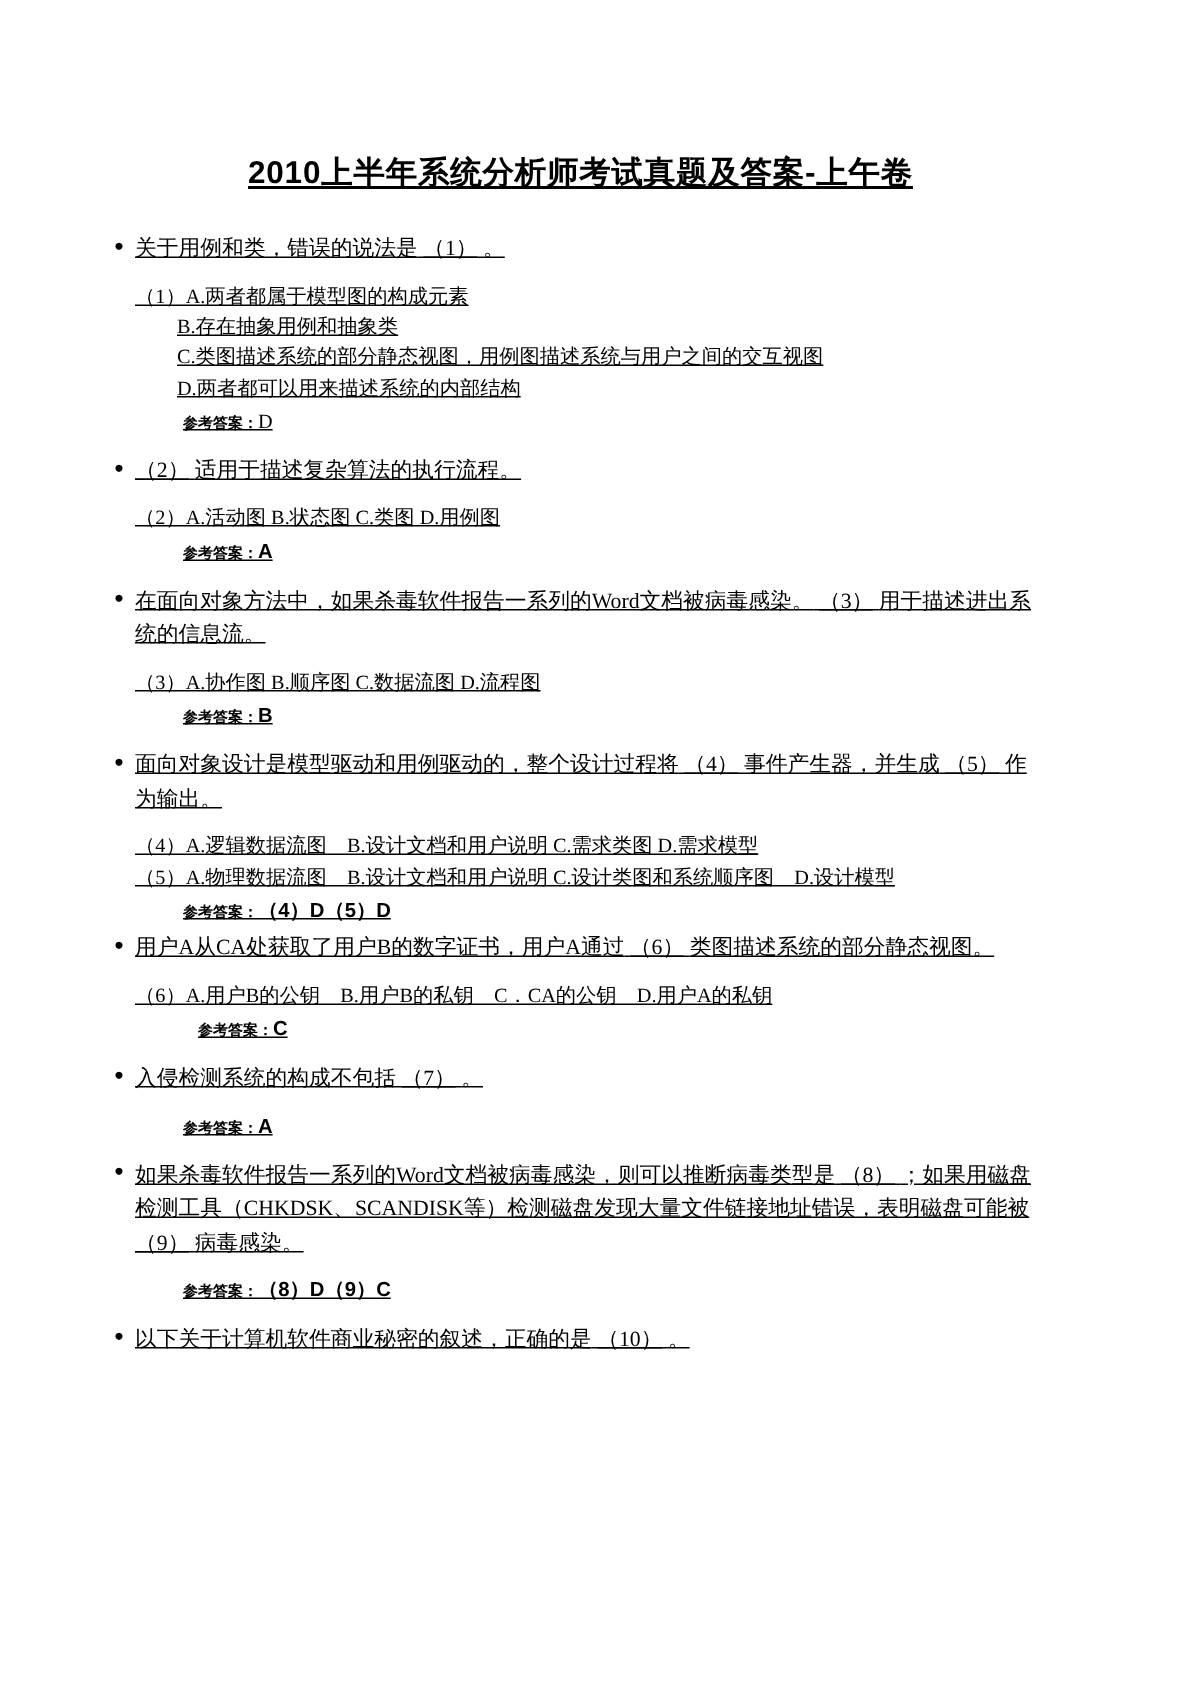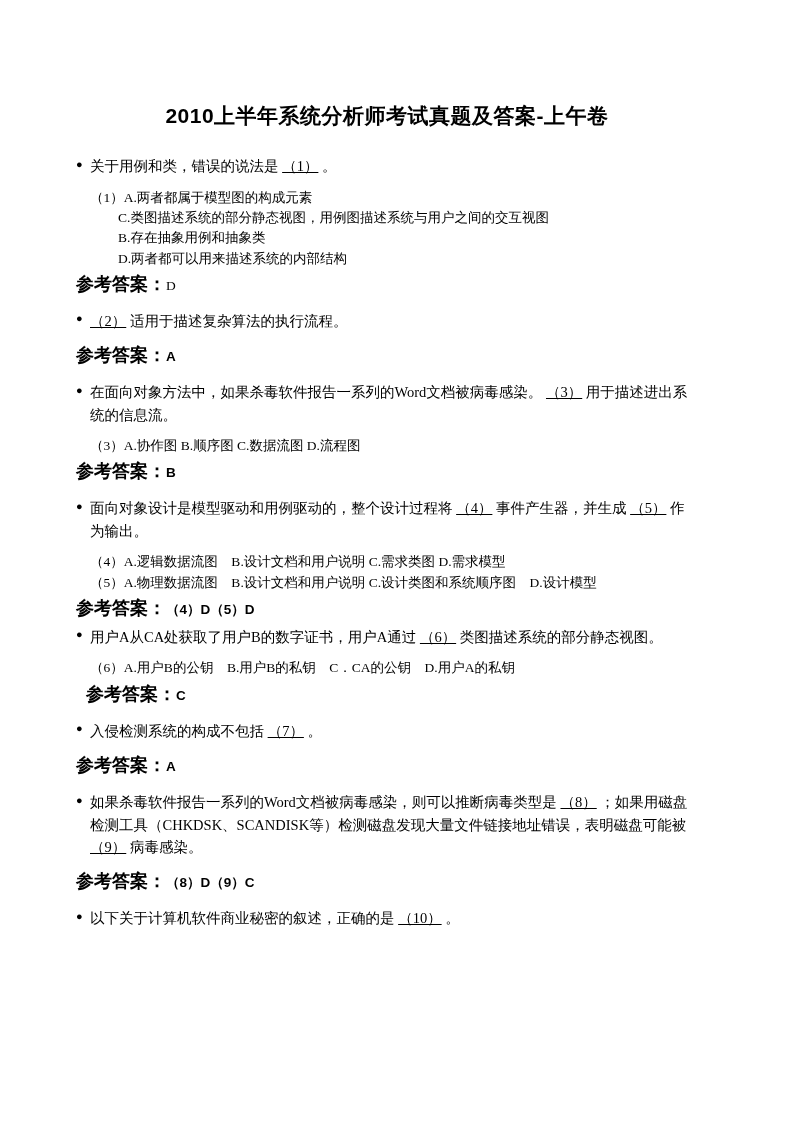--- a/index.html
+++ b/index.html
@@ -12,20 +12,21 @@
     height: 1123px;
     font-family: "Liberation Serif", "DejaVu Serif", serif;
     color: #000000;
   }
   .page {
     position: relative;
     width: 794px;
     height: 1123px;
     box-sizing: border-box;
     padding: 84px 96px 0 76px;
+    text-decoration: underline;
   }
   .doc-title {
     text-align: center;
     font-family: "Liberation Sans", sans-serif;
     font-weight: bold;
     font-size: 21px;
     letter-spacing: 0.5px;
     margin: 18px 0 26px 0;
     line-height: 1.3;
   }
@@ -64,21 +65,22 @@
   }
   .answer {
     font-size: 13.5px;
     line-height: 1.5;
     margin: 0 0 12px 0;
     padding-left: 0;
   }
   .answer .lbl {
     font-family: "Liberation Sans", sans-serif;
     font-weight: bold;
-    font-size: 18px;
+    font-size: 10px;
+    margin-left: 46px;
   }
   .answer .val {
     font-family: "Liberation Sans", sans-serif;
     font-weight: bold;
     font-size: 13.5px;
   }
   .answer.indent {
     padding-left: 10px;
   }
   .tight {
@@ -94,34 +96,37 @@
 
   <div class="block">
     <div class="q-stem">
       <span class="bullet">●</span>
       <span>关于用例和类，错误的说法是</span>
       <span class="blank">（1）</span>
       <span>。</span>
     </div>
     <div class="options">
       <div class="opt-line">（1）A.两者都属于模型图的构成元素</div>
+      <div class="opt-line opt-indent">B.存在抽象用例和抽象类</div>
       <div class="opt-line opt-indent">C.类图描述系统的部分静态视图，用例图描述系统与用户之间的交互视图</div>
-      <div class="opt-line opt-indent">B.存在抽象用例和抽象类</div>
       <div class="opt-line opt-indent">D.两者都可以用来描述系统的内部结构</div>
     </div>
     <div class="answer">
       <span class="lbl">参考答案：</span><span>D</span>
     </div>
   </div>
 
   <div class="block">
     <div class="q-stem">
       <span class="bullet">●</span>
       <span class="blank">（2）</span>
       <span>适用于描述复杂算法的执行流程。</span>
+    </div>
+    <div class="options">
+      <div class="opt-line">（2）A.活动图 B.状态图 C.类图 D.用例图</div>
     </div>
     <div class="answer">
       <span class="lbl">参考答案：</span><span class="val">A</span>
     </div>
   </div>
 
   <div class="block">
     <div class="q-stem">
       <span class="bullet">●</span>
       <span>在面向对象方法中，如果杀毒软件报告一系列的Word文档被病毒感染。</span>

